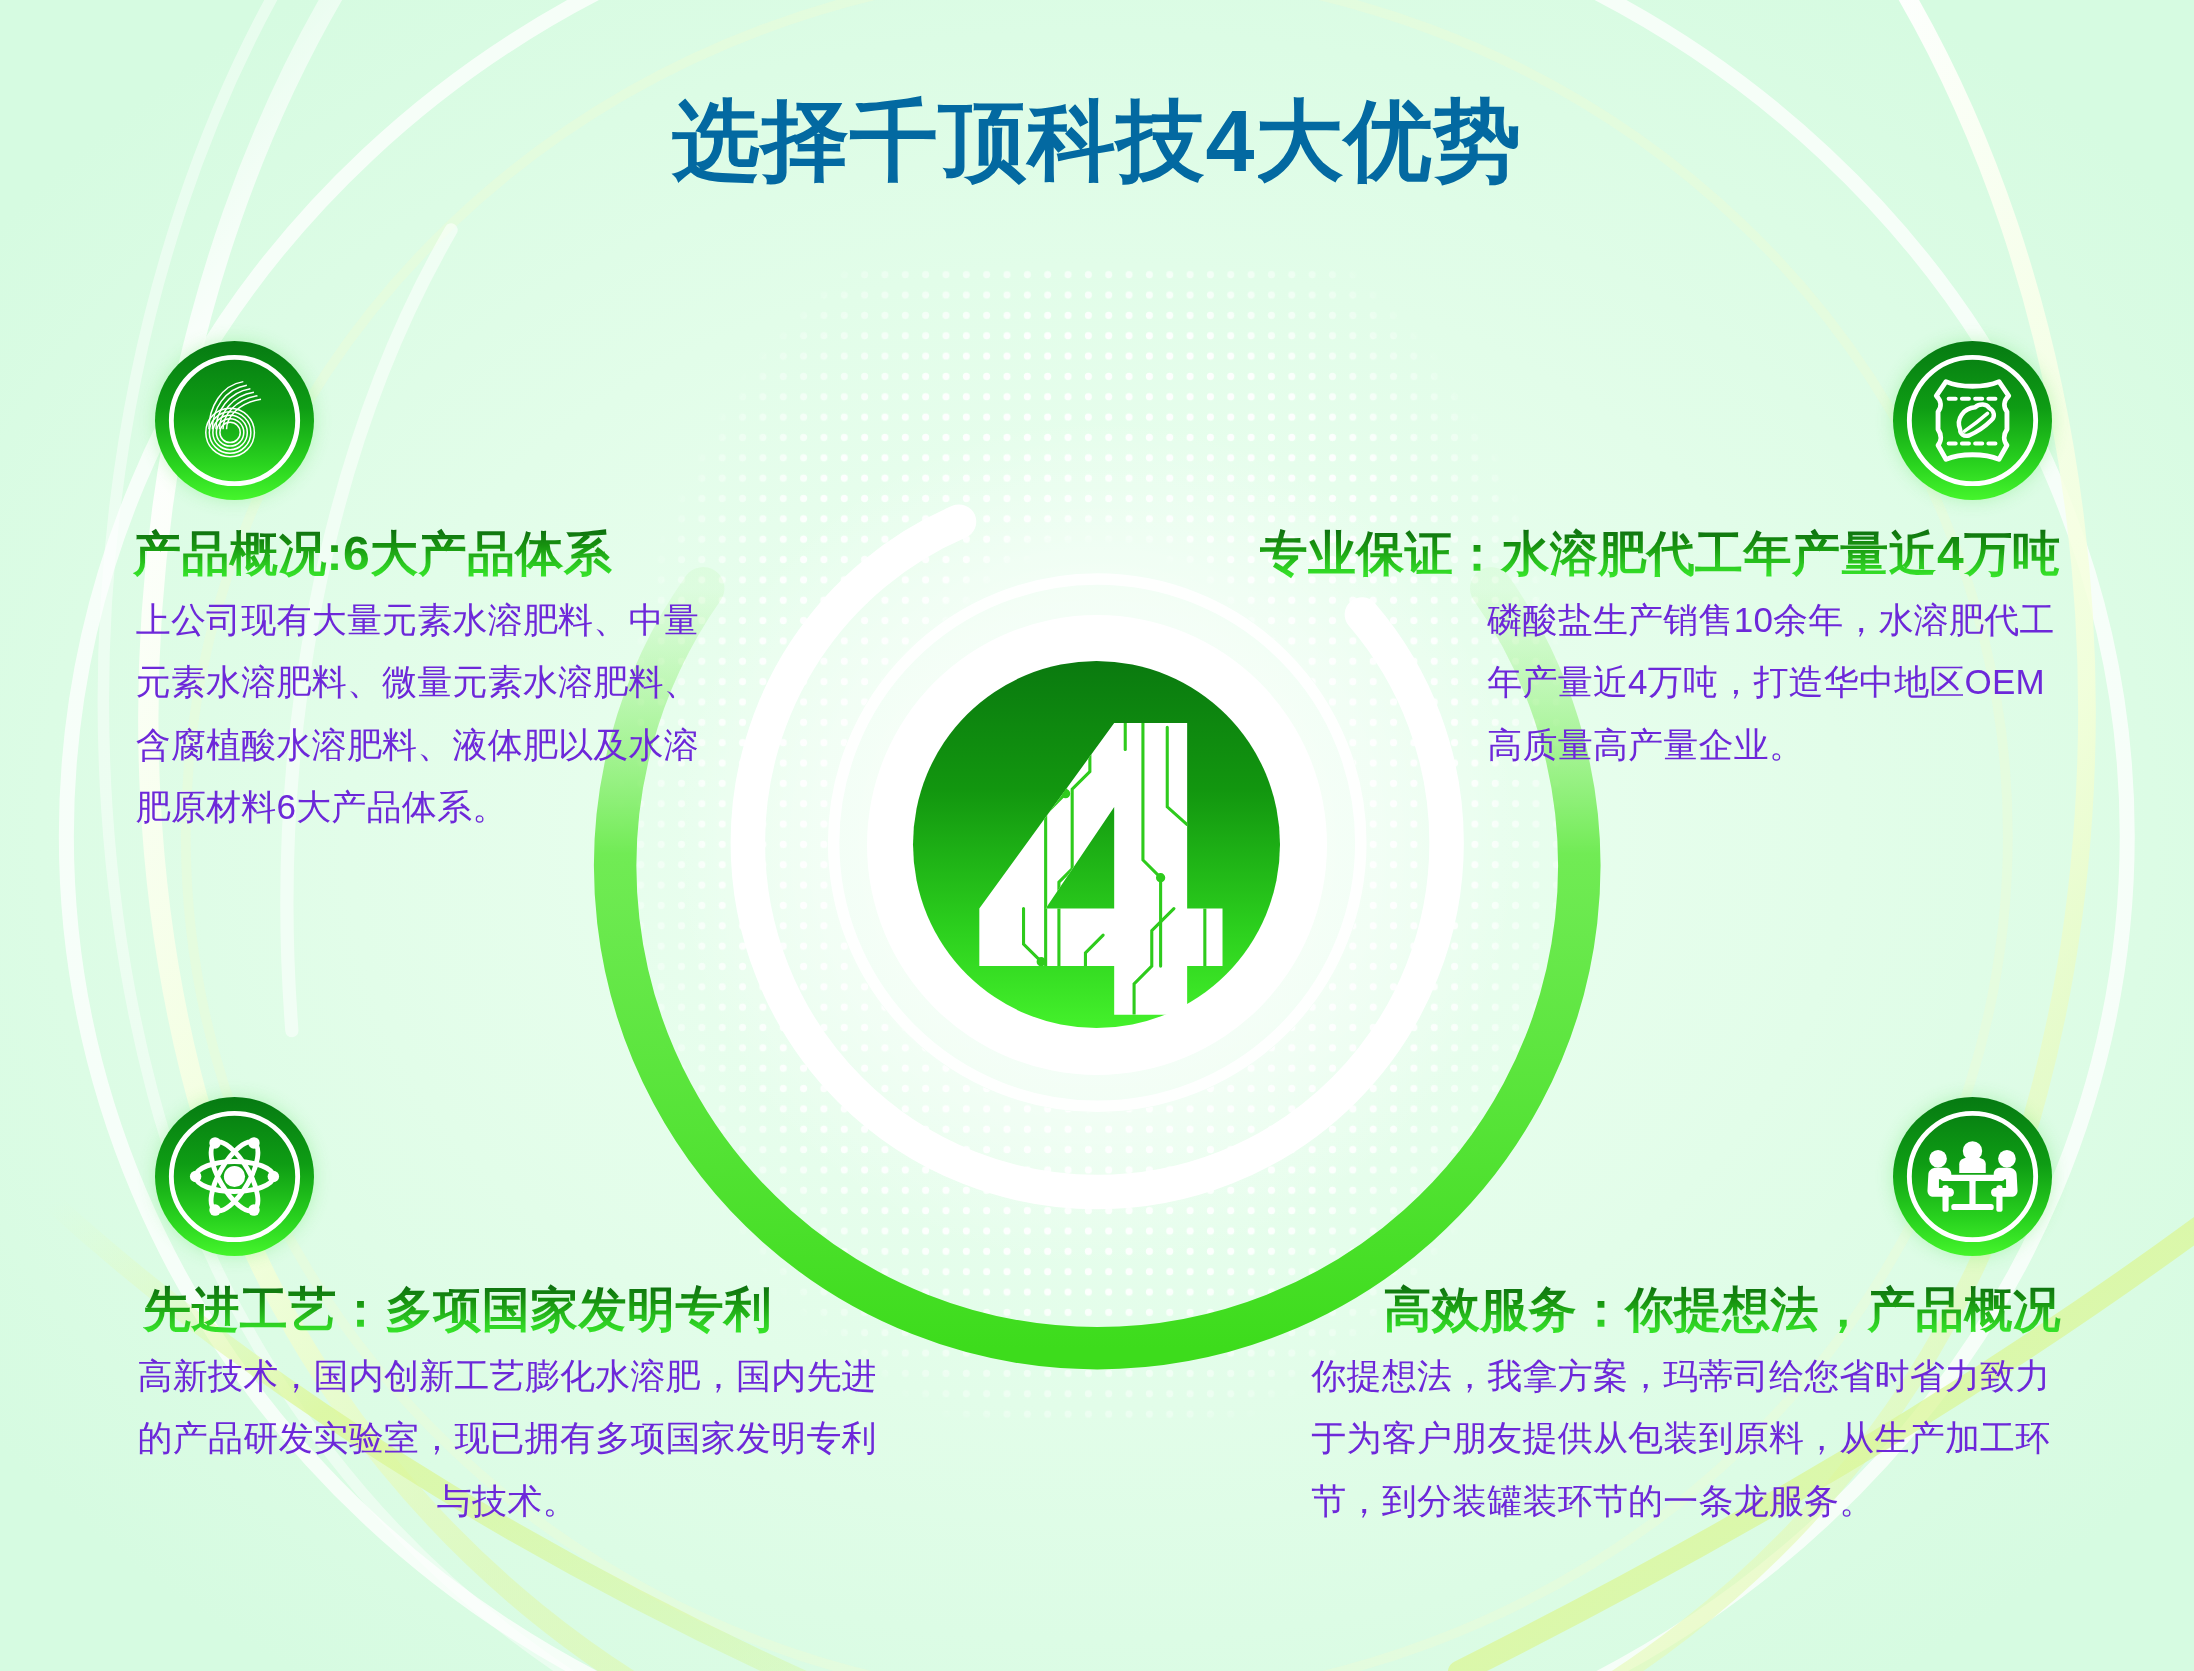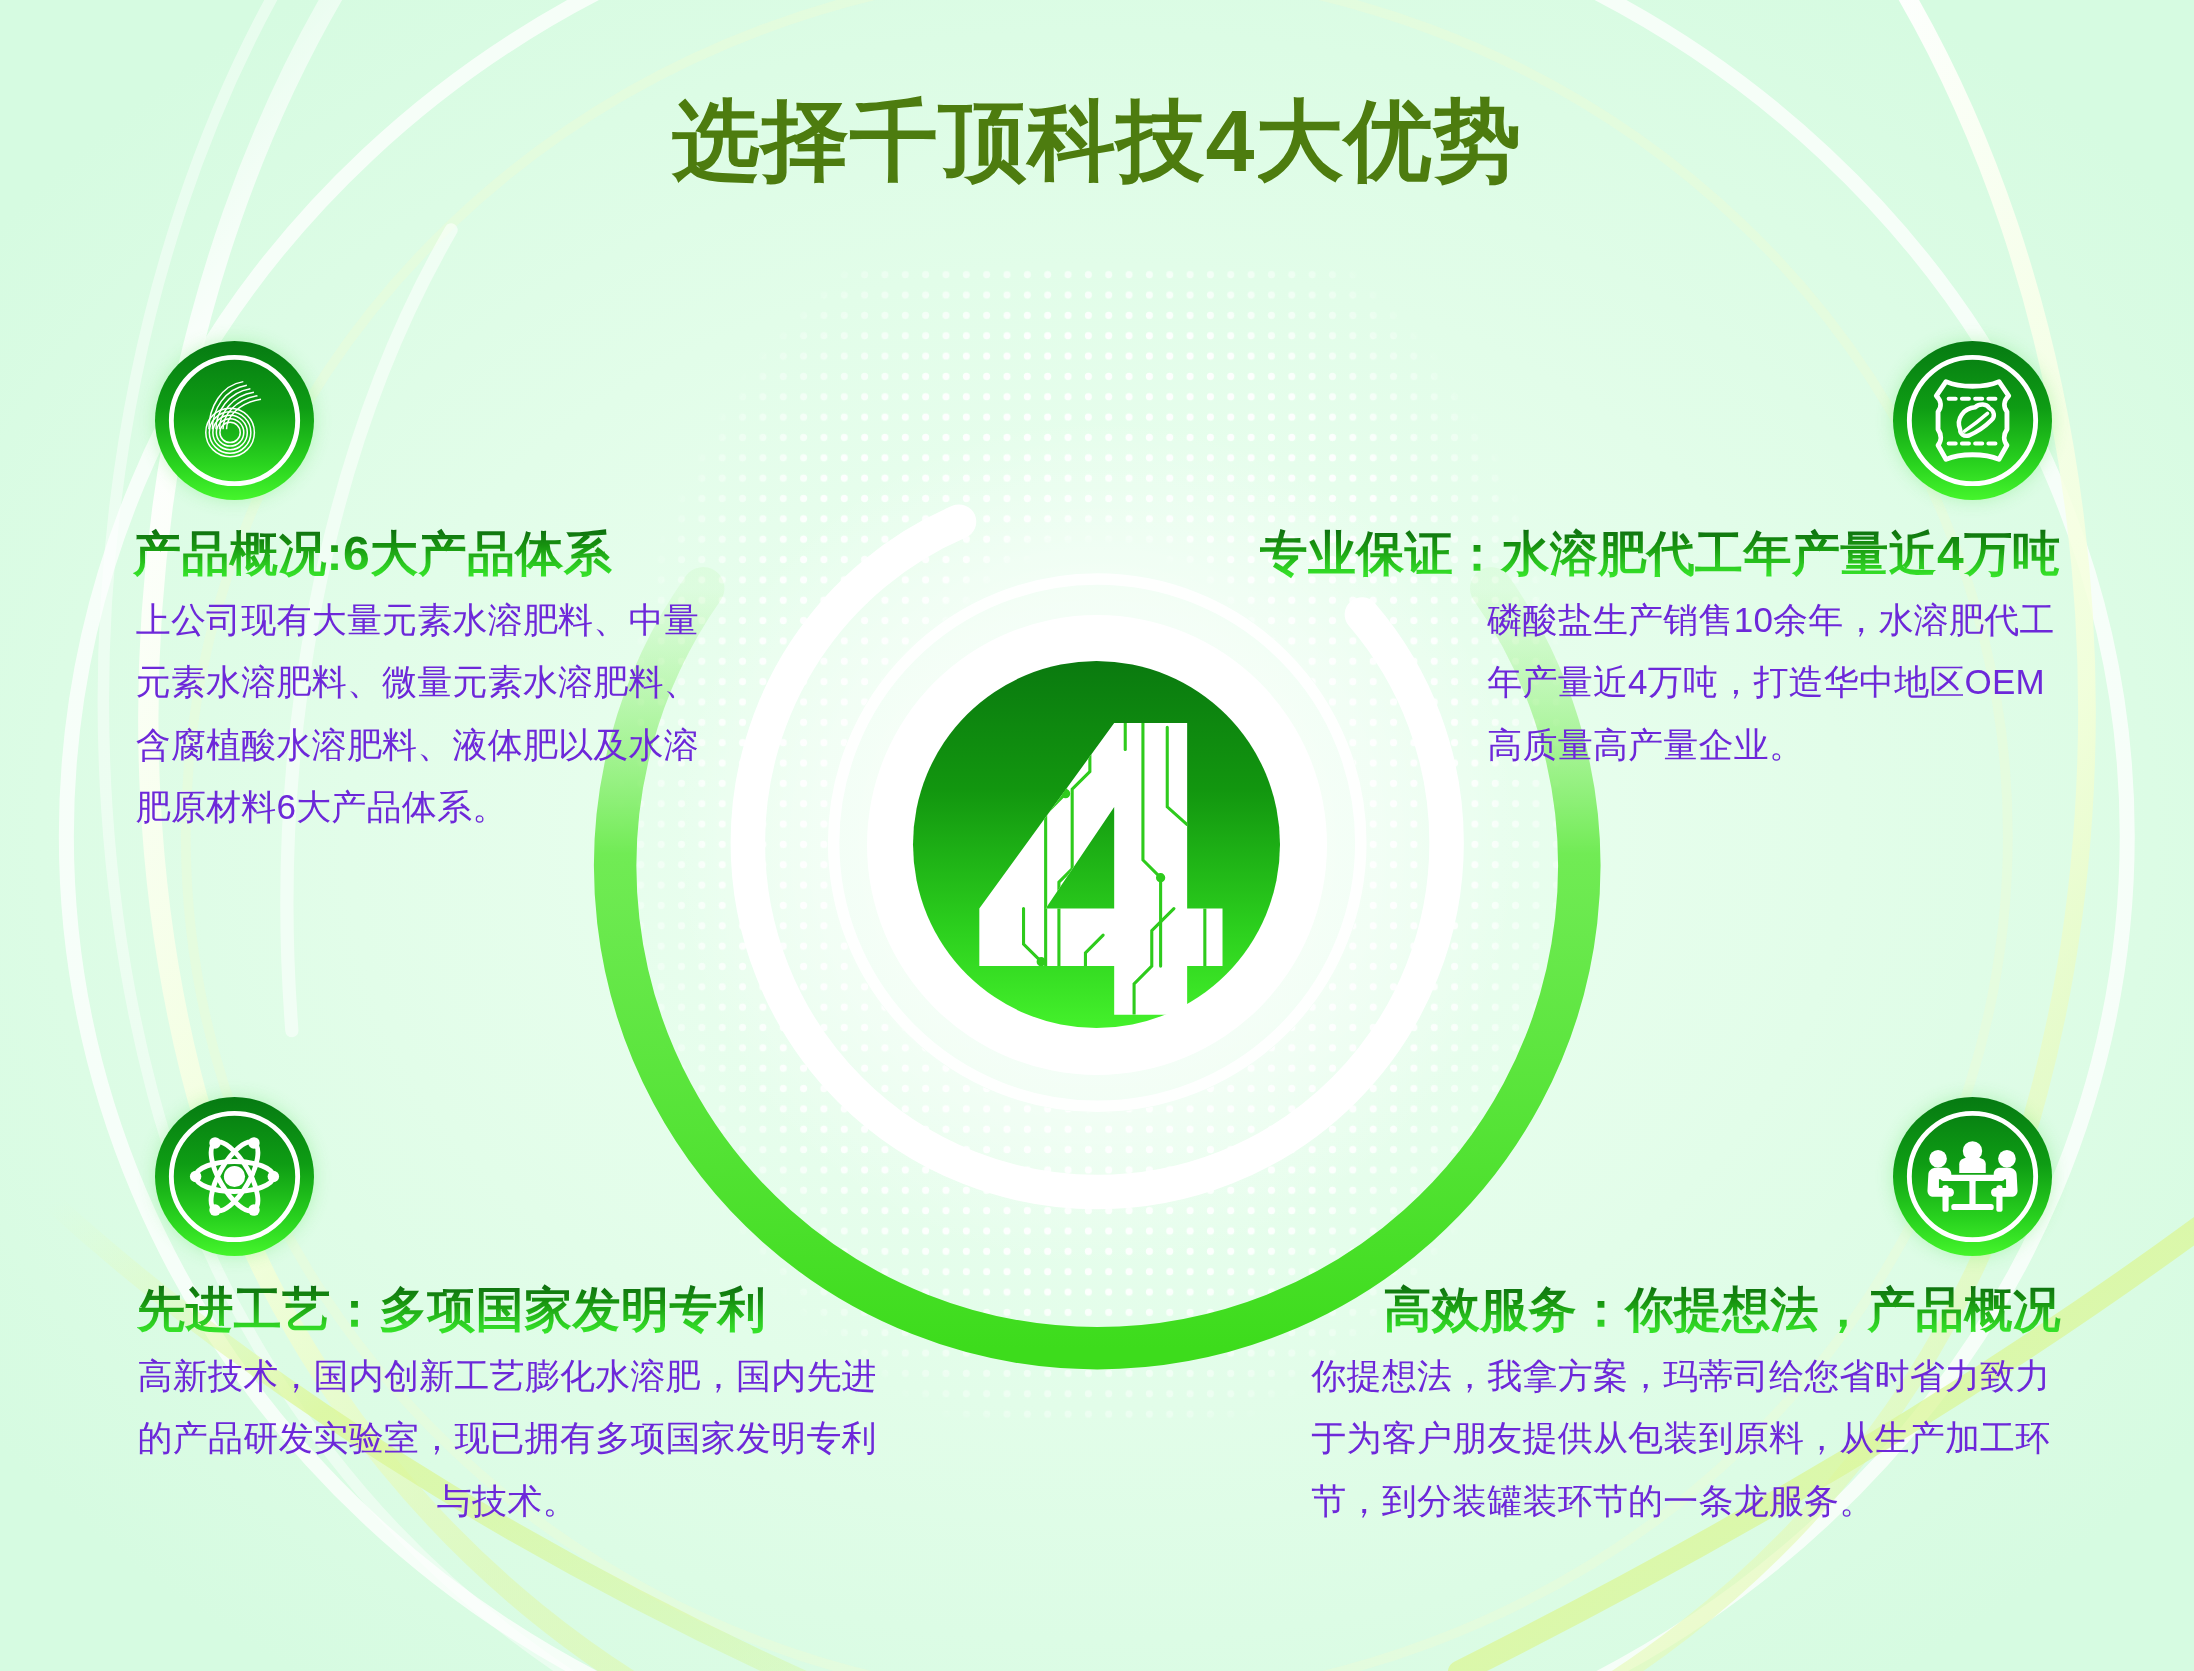--- a/index.html
+++ b/index.html
@@ -14,21 +14,21 @@
 
   
   .bg-svg{position:absolute;left:0;top:0;width:2194px;height:1672px;}
 
   
   .page-title{
     position:absolute;left:0;top:95px;width:2194px;
     text-align:center;
     font-size:88px;
     font-weight:bold;
-    color:#4d7c0f;
+    color:#0369a1;
     letter-spacing:0.9px;
     line-height:1.05;
     white-space:nowrap;
     z-index:40;
   }
 
   
   .panel{position:absolute;z-index:30;}
 
   .panel .icon-wrap{position:absolute;width:159px;height:159px;}
@@ -57,21 +57,21 @@
   #panel-products .head{position:absolute;left:0;top:186px;}
   #panel-products .body-text{position:absolute;left:2.7px;top:248px;width:571px;text-align:left;}
 
   #panel-capacity{left:1150px;top:341px;width:911px;}
   #panel-capacity .icon-wrap{left:743px;top:0;}
   #panel-capacity .head{position:absolute;right:0;top:186px;text-align:right;margin-left:48px;}
   #panel-capacity .body-text{position:absolute;right:2.7px;top:248px;width:571px;text-align:left;}
 
   #panel-process{left:133px;top:1097px;width:752px;}
   #panel-process .icon-wrap{left:22px;top:0;}
-  #panel-process .head{position:absolute;left:4px;top:186px;}
+  #panel-process .head{position:absolute;left:10px;top:186px;}
   #panel-process .body-text{position:absolute;left:2.7px;top:248px;width:743px;text-align:center;}
 
   #panel-service{left:1309px;top:1097px;width:752px;}
   #panel-service .icon-wrap{left:584px;top:0;}
   #panel-service .head{position:absolute;right:0;top:186px;text-align:right;}
   #panel-service .body-text{position:absolute;right:2.7px;top:248px;width:747px;text-align:left;margin-left:20px;}
 
   
   #center-badge{
     position:absolute;left:867px;top:615px;width:460px;height:460px;z-index:25;

